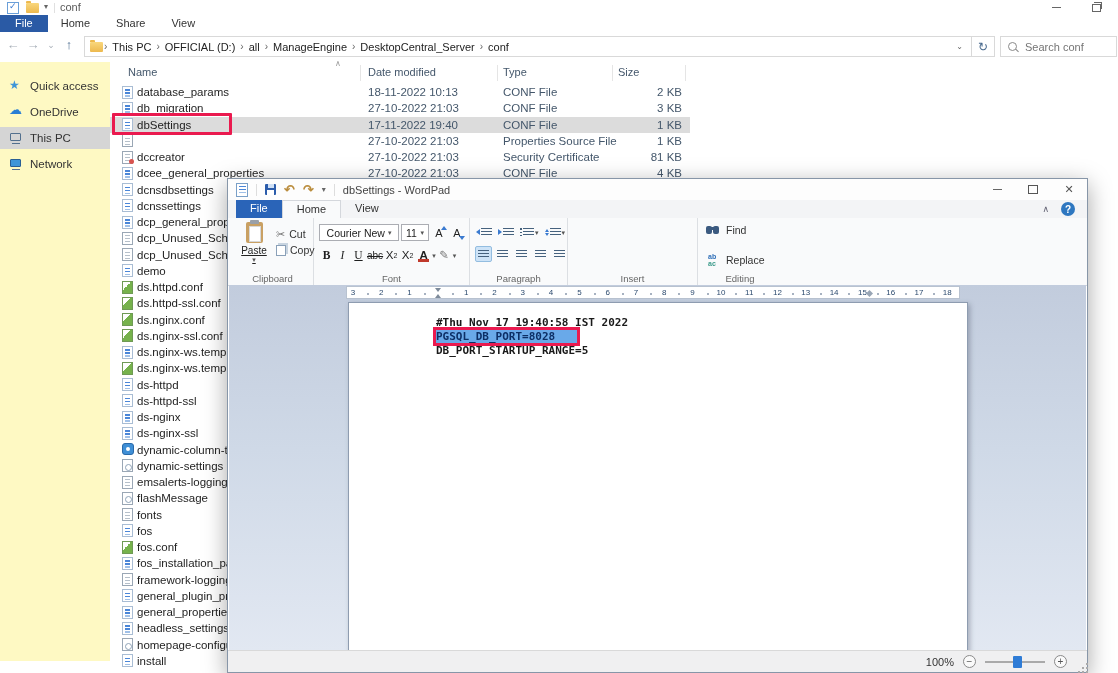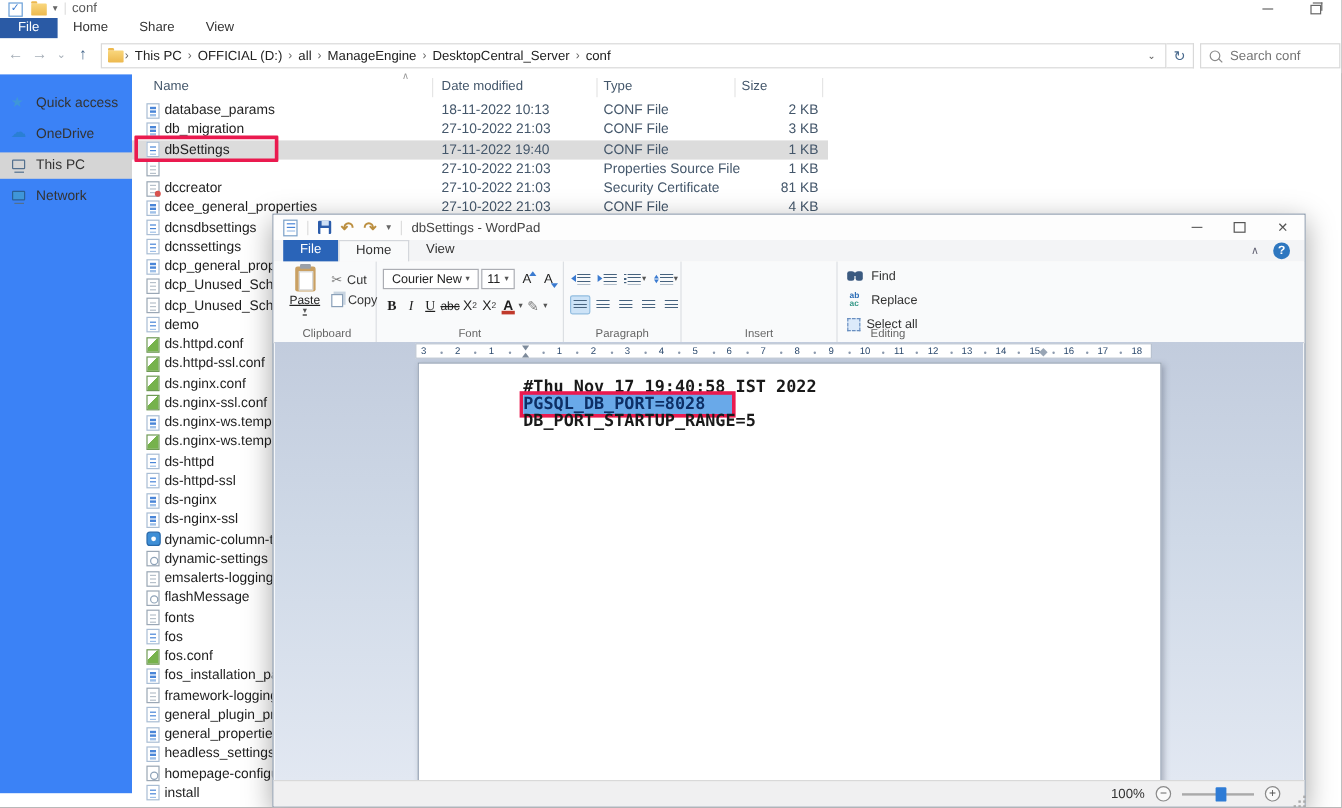--- a/index.html
+++ b/index.html
@@ -28,21 +28,21 @@
   .addr-box{position:absolute;left:84px;top:4px;right:146px;height:21px;border:1px solid #d9d9d9;display:flex;align-items:center;padding:0 5px;box-sizing:border-box;background:#fff;}
   .crumb{padding:0 4px;font-size:11px;color:#222;white-space:nowrap;}
   .csep{color:#666;font-size:10px;padding:0 1px;}
   .addr-dd{margin-left:auto;font-size:8px;color:#666;padding-right:3px;}
   .refresh-btn{position:absolute;right:123px;top:4px;width:23px;height:21px;border:1px solid #d9d9d9;border-left:none;display:flex;align-items:center;justify-content:center;color:#47688c;font-size:12px;box-sizing:border-box;}
   .search-box{position:absolute;right:1px;top:4px;width:117px;height:21px;border:1px solid #d9d9d9;display:flex;align-items:center;gap:6px;padding:0 7px;box-sizing:border-box;}
   .lens{width:7px;height:7px;border:1.4px solid #8a8a8a;border-radius:50%;position:relative;flex:none;}
   .lens::after{content:"";position:absolute;width:4px;height:1.4px;background:#8a8a8a;transform:rotate(45deg);right:-3px;bottom:-1px;}
   .search-box input{border:none;outline:none;width:80px;font-family:inherit;font-size:11px;color:#555;}
   .search-box input::placeholder{color:#757575;}
-  .ex-side{position:absolute;top:62px;left:0;width:110px;bottom:12px;background:#3b82f6;padding-top:13px;box-sizing:border-box;}
+  .ex-side{position:absolute;top:62px;left:0;width:110px;bottom:12px;background:#fef9c3;padding-top:13px;box-sizing:border-box;}
   .sitem{display:flex;align-items:center;gap:7px;height:22px;padding-left:9px;font-size:11.5px;color:#333;margin-bottom:4px;}
   .sitem.sel{background:#d5d5d5;}
   .sic{width:14px;height:14px;position:relative;flex:none;display:inline-block;}
   .sic-star::before{content:"★";color:#3f96d8;font-size:12px;position:absolute;top:-1px;left:0;}
   .sic-cloud::before{content:"☁";color:#2a7fd4;font-size:13px;position:absolute;top:-3px;left:0;}
   .sic-computer::before,.sic-network::before{content:"";position:absolute;left:1px;top:2px;width:9px;height:6px;border:1.5px solid #53708e;border-radius:1px;}
   .sic-computer::after,.sic-network::after{content:"";position:absolute;left:3px;bottom:1px;width:8px;height:1.5px;background:#53708e;}
   .sic-network::before{background:#3f96d8;border-color:#2a5f94;}
   .ex-list{position:absolute;top:62px;left:110px;right:0;bottom:0;}
   .ex-cols{position:absolute;top:0;left:0;right:0;height:22px;font-size:11px;color:#44576b;}
@@ -142,38 +142,38 @@
   .bi-picture{border:1px solid #98a2ac;background:linear-gradient(180deg,#cfe6f8 0 60%,#8ec06a 60%);}
   .bi-picture::before{content:"";position:absolute;right:4px;top:3px;width:5px;height:5px;border-radius:50%;background:#f5d45a;}
   .bi-picture::after{content:"";position:absolute;left:2px;bottom:2px;width:0;height:0;border-left:7px solid transparent;border-right:7px solid transparent;border-bottom:8px solid #5f9a43;}
   .bi-paint{border:1px solid #98a2ac;background:#fff;}
   .bi-paint::before{content:"";position:absolute;left:2px;bottom:3px;width:13px;height:7px;border-radius:50%;background:#e06a3a;transform:rotate(-15deg);}
   .bi-paint::after{content:"";position:absolute;right:3px;top:0;width:3px;height:13px;background:#b5803d;transform:rotate(35deg);border-radius:1px;}
   .bi-datetime{border:1px solid #8a94a0;background:#fff;}
   .bi-datetime::before{content:"";position:absolute;top:0;left:0;right:0;height:5px;background:#4a7fd0;}
   .bi-datetime::after{content:"";position:absolute;right:-3px;bottom:-3px;width:11px;height:11px;border-radius:50%;background:#fff;border:2px solid #2f6fb8;box-sizing:border-box;}
   .bi-object::before{content:"";position:absolute;left:5px;top:3px;width:13px;height:13px;background:linear-gradient(205deg,#9ad878 0 35%,#4e9e33 35%);border:1px solid #39782a;border-radius:1px;}
-  .ed-items{padding:5px 0 0 8px;display:flex;flex-direction:column;gap:6px;}
+  .ed-items{padding:5px 0 0 8px;display:flex;flex-direction:column;gap:16px;}
   .edbtn{display:flex;align-items:center;gap:5px;font-size:10.5px;color:#333;height:14px;}
   .ei{width:15px;height:12px;position:relative;flex:none;}
   .ei-find::before{content:"";position:absolute;left:0;top:2px;width:6px;height:8px;background:#3b5a80;border-radius:2px;box-shadow:7px 0 0 #3b5a80;}
   .ei-find::after{content:"";position:absolute;left:4.5px;top:3px;width:4px;height:3px;background:#3b5a80;}
   .ei-replace::before{content:"ab";position:absolute;top:-1px;left:2px;font-size:7px;font-weight:bold;color:#2f6fb8;line-height:7px;}
   .ei-replace::after{content:"ac";position:absolute;bottom:-1px;left:2px;font-size:7px;font-weight:bold;color:#3a9a8a;line-height:7px;}
   .ei-selectall{width:11px;height:11px;border:1px dashed #6a8fc0;background:#dceafa;box-sizing:border-box;}
   .wp-doc{position:absolute;top:106px;left:1px;right:1px;bottom:21px;background:linear-gradient(180deg,#c2ccdd,#cfd9e7 45%,#e2e8f2);overflow:hidden;}
   .ruler{position:absolute;left:117px;top:1px;width:614px;height:13px;background:#fff;border:1px solid #b8c2d0;box-sizing:border-box;}
   .rnum{position:absolute;top:1px;transform:translateX(-50%);font-size:8px;color:#2c4a6e;}
   .rdot{position:absolute;top:6px;width:2px;height:2px;border-radius:50%;background:#8a98ac;}
   .rmarg{position:absolute;top:1px;width:6px;height:10px;}
   .rmarg::before{content:"";position:absolute;top:0;left:0;width:0;height:0;border-left:3px solid transparent;border-right:3px solid transparent;border-top:4px solid #7d8a9a;}
   .rmarg::after{content:"";position:absolute;bottom:0;left:0;width:0;height:0;border-left:3px solid transparent;border-right:3px solid transparent;border-bottom:4px solid #7d8a9a;}
   .rmark2{position:absolute;top:4px;width:5px;height:5px;background:#98a5b5;transform:rotate(45deg);}
   .page{position:absolute;left:119px;top:17px;width:618px;height:372px;background:#fff;border:1px solid #8e9cb0;box-shadow:2px 2px 5px rgba(60,70,90,.35);}
-  .doclines{position:absolute;left:87px;top:13px;font-family:"DejaVu Sans Mono",monospace;font-size:14px;font-weight:bold;color:#1a1a1a;line-height:14px;white-space:pre;}
+  .doclines{position:absolute;left:87px;top:13px;font-family:"DejaVu Sans Mono",monospace;font-size:11px;font-weight:bold;color:#1a1a1a;line-height:14px;white-space:pre;}
   .hl{background:#69a9e9;color:#0d2f66;padding-right:22px;box-shadow:0 0 0 3px #ea1a4f;}
   .wp-status{position:absolute;left:0;right:0;bottom:0;height:21px;background:#f0f0f1;border-top:1px solid #d9d9d9;}
   .zoom{position:absolute;right:20px;top:0;height:21px;display:flex;align-items:center;gap:9px;}
   .zlabel{font-size:11px;color:#333;}
   .zbtn{width:13px;height:13px;border:1px solid #8a8a8a;border-radius:50%;display:flex;align-items:center;justify-content:center;font-size:10px;color:#555;line-height:1;box-sizing:border-box;background:#fafafa;}
   .ztrack{width:60px;height:2px;background:#aaa;position:relative;}
   .zthumb{position:absolute;left:28px;top:-5px;width:9px;height:12px;background:#2f7cd6;border-radius:1px;}
   .grip{position:absolute;right:3px;bottom:3px;width:2px;height:2px;background:#aaa;box-shadow:-4px 4px 0 #aaa,0 4px 0 #aaa,4px 4px 0 #aaa,4px 0 0 #aaa,4px -4px 0 #aaa;}
 </style>
 </head>

